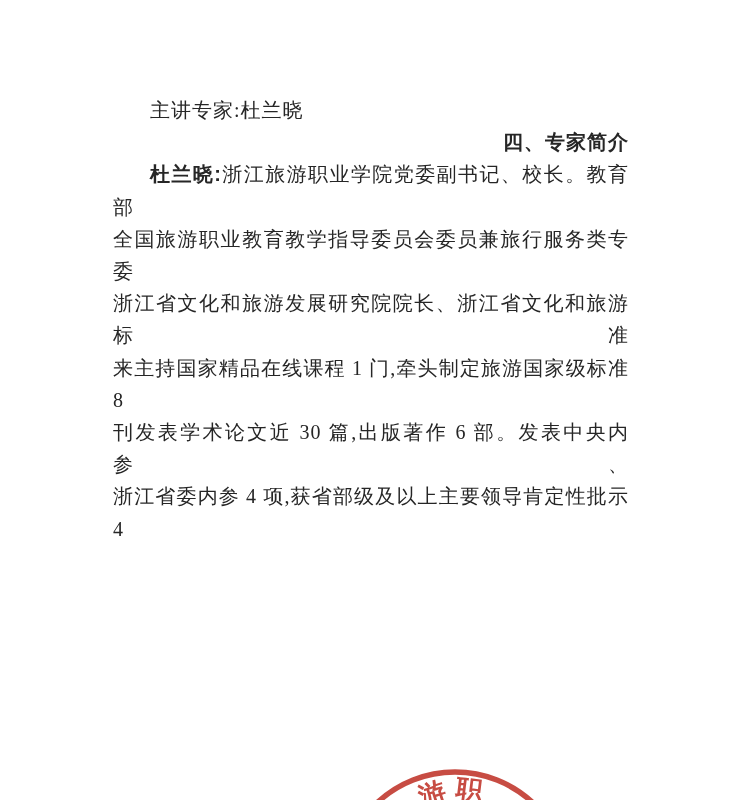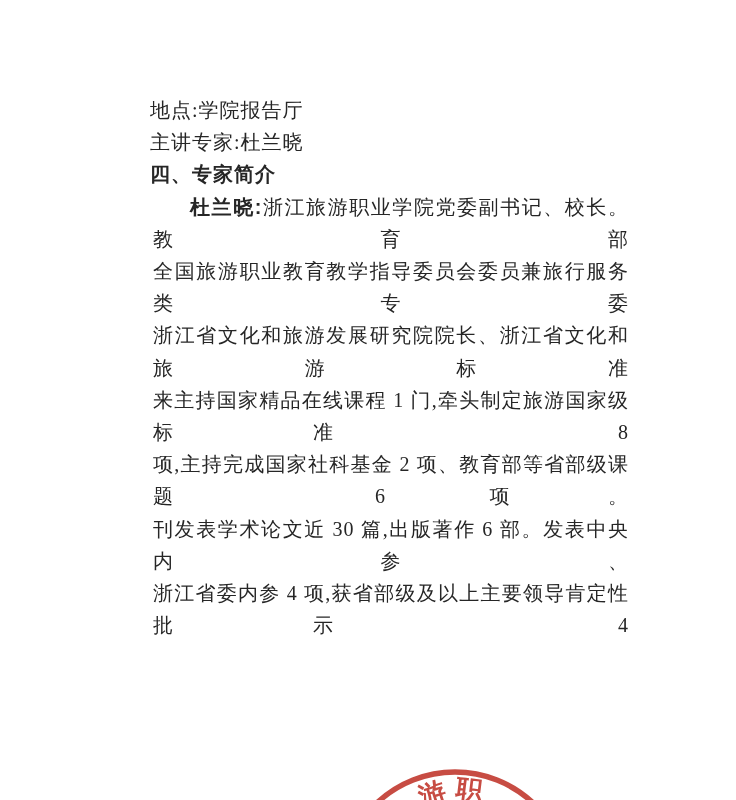--- a/index.html
+++ b/index.html
@@ -23,28 +23,28 @@
     line-height: 32.2px;
     letter-spacing: 1px;
     color: #262626;
   }
   .line {
     min-height: 32.2px;
   }
   .line.justify {
     text-align: justify;
     text-align-last: justify;
-    margin-left: 40px;
   }
   .line.indent {
     text-indent: 37px;
   }
   .line.heading {
     font-weight: 700;
     font-family: "Liberation Sans", "DejaVu Sans", sans-serif;
+    text-align: right;
   }
   .prefix-bold {
     font-weight: 700;
     font-family: "Liberation Sans", "DejaVu Sans", sans-serif;
   }
   .stamp-layer {
     position: absolute;
     left: 0;
     top: 0;
     width: 736px;
@@ -75,28 +75,26 @@
   .seal-char.right {
     left: 456px;
     top: 777px;
     transform: rotate(7deg);
   }
 </style>
 </head>
 <body style="background: rgb(255, 255, 255);">
 
 <div class="doc-body" style="color: rgb(38, 38, 38);">
-    <div class="line indent">地点:学院报告厅</div>
     <div class="line indent">主讲专家:杜兰晓</div>
     <div class="line indent heading">四、专家简介</div>
     <div class="line justify indent"><span class="prefix-bold">杜兰晓:</span>浙江旅游职业学院党委副书记、校长。教育部</div>
     <div class="line justify">全国旅游职业教育教学指导委员会委员兼旅行服务类专委</div>
     <div class="line justify">浙江省文化和旅游发展研究院院长、浙江省文化和旅游标准</div>
     <div class="line justify">来主持国家精品在线课程 1 门,牵头制定旅游国家级标准 8</div>
-    <div class="line justify">项,主持完成国家社科基金 2 项、教育部等省部级课题 6 项。</div>
     <div class="line justify">刊发表学术论文近 30 篇,出版著作 6 部。发表中央内参、</div>
     <div class="line justify">浙江省委内参 4 项,获省部级及以上主要领导肯定性批示 4</div>
   </div>
 
 <div class="stamp-layer">
   <svg class="stamp-arc-svg" viewBox="0 0 260 45">
     <circle cx="125" cy="131" r="114" fill="none" stroke-width="5.5" id="seal-arc-circle" stroke="#c1382e"></circle>
   </svg>
   <span class="seal-char left" style="color: rgb(193, 56, 46);">游</span>
   <span class="seal-char right" style="color: rgb(193, 56, 46);">职</span>

